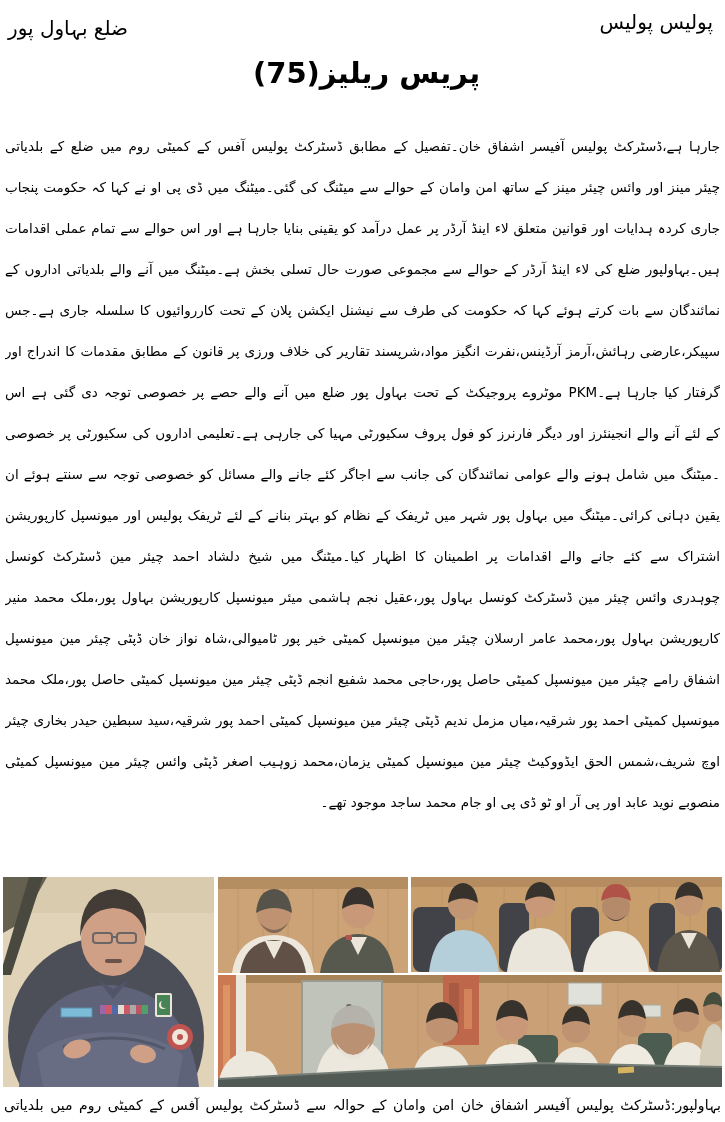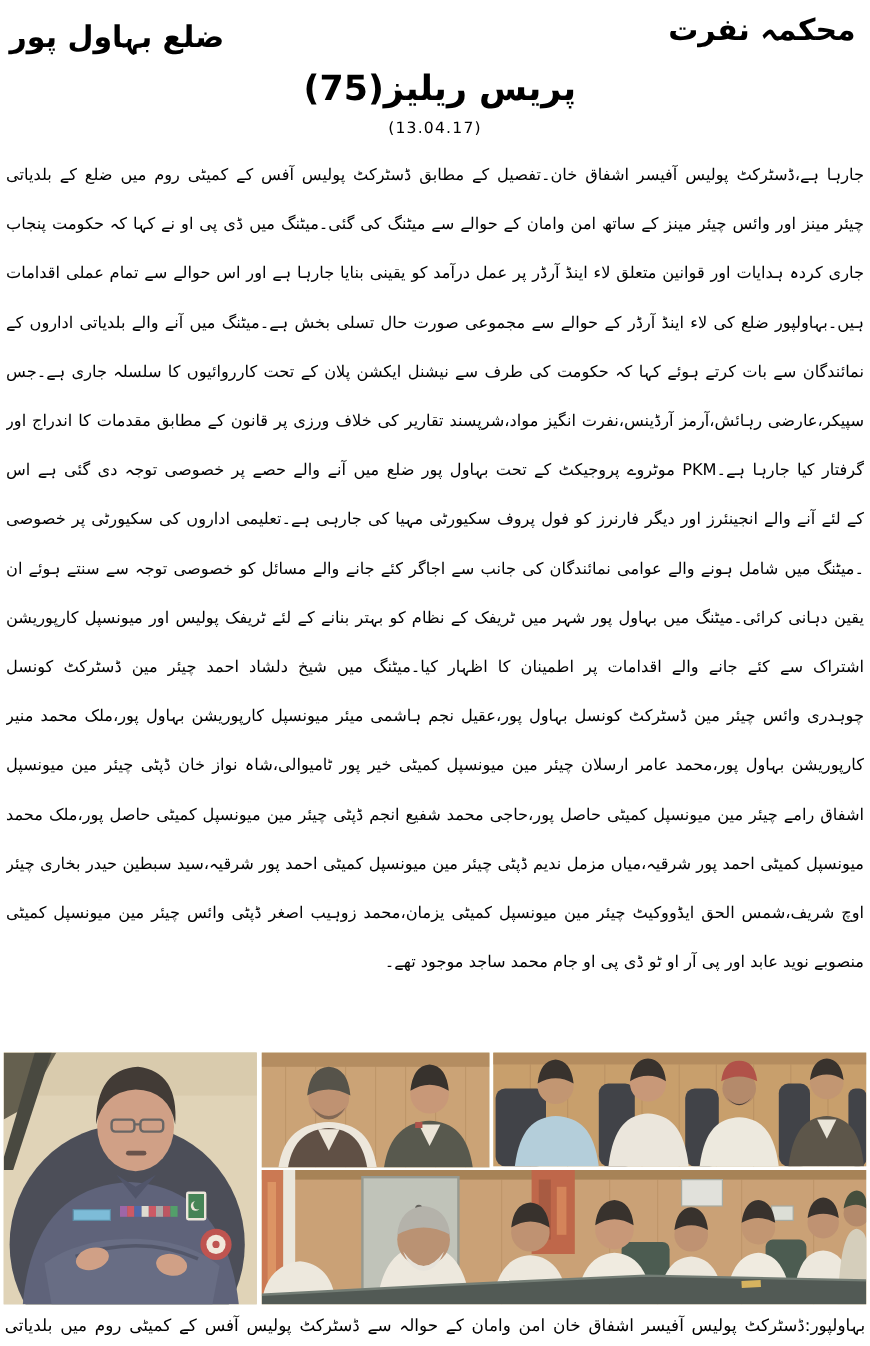--- a/index.html
+++ b/index.html
@@ -1,20 +1,20 @@
 <!DOCTYPE html>
 <html lang="ur"><head>
 <meta charset="utf-8">
 <style>
   html,body{margin:0;padding:0;background:#ffffff;}
   .page{
     position:relative;width:725px;height:1122px;background:#ffffff;
     font-family:"DejaVu Sans",sans-serif;color:#000;overflow:hidden;
   }
-  .hdr{position:absolute;font-weight:bold;font-size:25px;direction:rtl;white-space:nowrap;}
+  .hdr{position:absolute;font-weight:normal;font-size:20px;direction:rtl;white-space:nowrap;}
   .hdr-right{top:10px;right:12px;}
   .hdr-left{top:16px;left:8px;}
   .title{
     position:absolute;top:52px;left:0;width:100%;text-align:center;
     font-size:29px;font-weight:bold;direction:rtl;
   }
   .date{
     position:absolute;top:100px;left:0;width:100%;text-align:center;
     font-size:13px;letter-spacing:1px;
   }
@@ -35,24 +35,23 @@
     position:absolute;top:1091px;left:4px;right:4px;direction:rtl;
     font-size:14px;line-height:29px;height:29px;
     text-align:justify;text-align-last:justify;overflow:hidden;
   }
 </style>
 </head>
 <body>
 
 <div class="page">
 
-  <div class="hdr hdr-right">محکمہ نفرت</div>
+  <div class="hdr hdr-right">پولیس پولیس</div>
   <div class="hdr hdr-left">ضلع بہاول پور</div>
   <h1 class="title" style="margin:4px;">پریس ریلیز(75)</h1>
-  <div class="date">(13.04.17)</div>
 
   <div class="body-text">
     <div class="bline">جارہا ہے،ڈسٹرکٹ پولیس آفیسر اشفاق خان۔تفصیل کے مطابق ڈسٹرکٹ پولیس آفس کے کمیٹی روم میں ضلع کے بلدیاتی اداروں کے</div>
     <div class="bline">چیئر مینز اور وائس چیئر مینز کے ساتھ امن وامان کے حوالے سے میٹنگ کی گئی۔میٹنگ میں ڈی پی او نے کہا کہ حکومت پنجاب کی طرف سے</div>
     <div class="bline">جاری کردہ ہدایات اور قوانین متعلق لاء اینڈ آرڈر پر عمل درآمد کو یقینی بنایا جارہا ہے اور اس حوالے سے تمام عملی اقدامات کئے جارہے</div>
     <div class="bline">ہیں۔بہاولپور ضلع کی لاء اینڈ آرڈر کے حوالے سے مجموعی صورت حال تسلی بخش ہے۔میٹنگ میں آنے والے بلدیاتی اداروں کے عوامی</div>
     <div class="bline">نمائندگان سے بات کرتے ہوئے کہا کہ حکومت کی طرف سے نیشنل ایکشن پلان کے تحت کارروائیوں کا سلسلہ جاری ہے۔جس میں لاؤڈ</div>
     <div class="bline">سپیکر،عارضی رہائش،آرمز آرڈینس،نفرت انگیز مواد،شرپسند تقاریر کی خلاف ورزی پر قانون کے مطابق مقدمات کا اندراج اور ملزمان کو</div>
     <div class="bline">گرفتار کیا جارہا ہے۔PKM موٹروے پروجیکٹ کے تحت بہاول پور ضلع میں آنے والے حصے پر خصوصی توجہ دی گئی ہے اس منصوبے پر کام</div>
     <div class="bline">کے لئے آنے والے انجینئرز اور دیگر فارنرز کو فول پروف سکیورٹی مہیا کی جارہی ہے۔تعلیمی اداروں کی سکیورٹی پر خصوصی توجہ دی گئی ہے</div>

